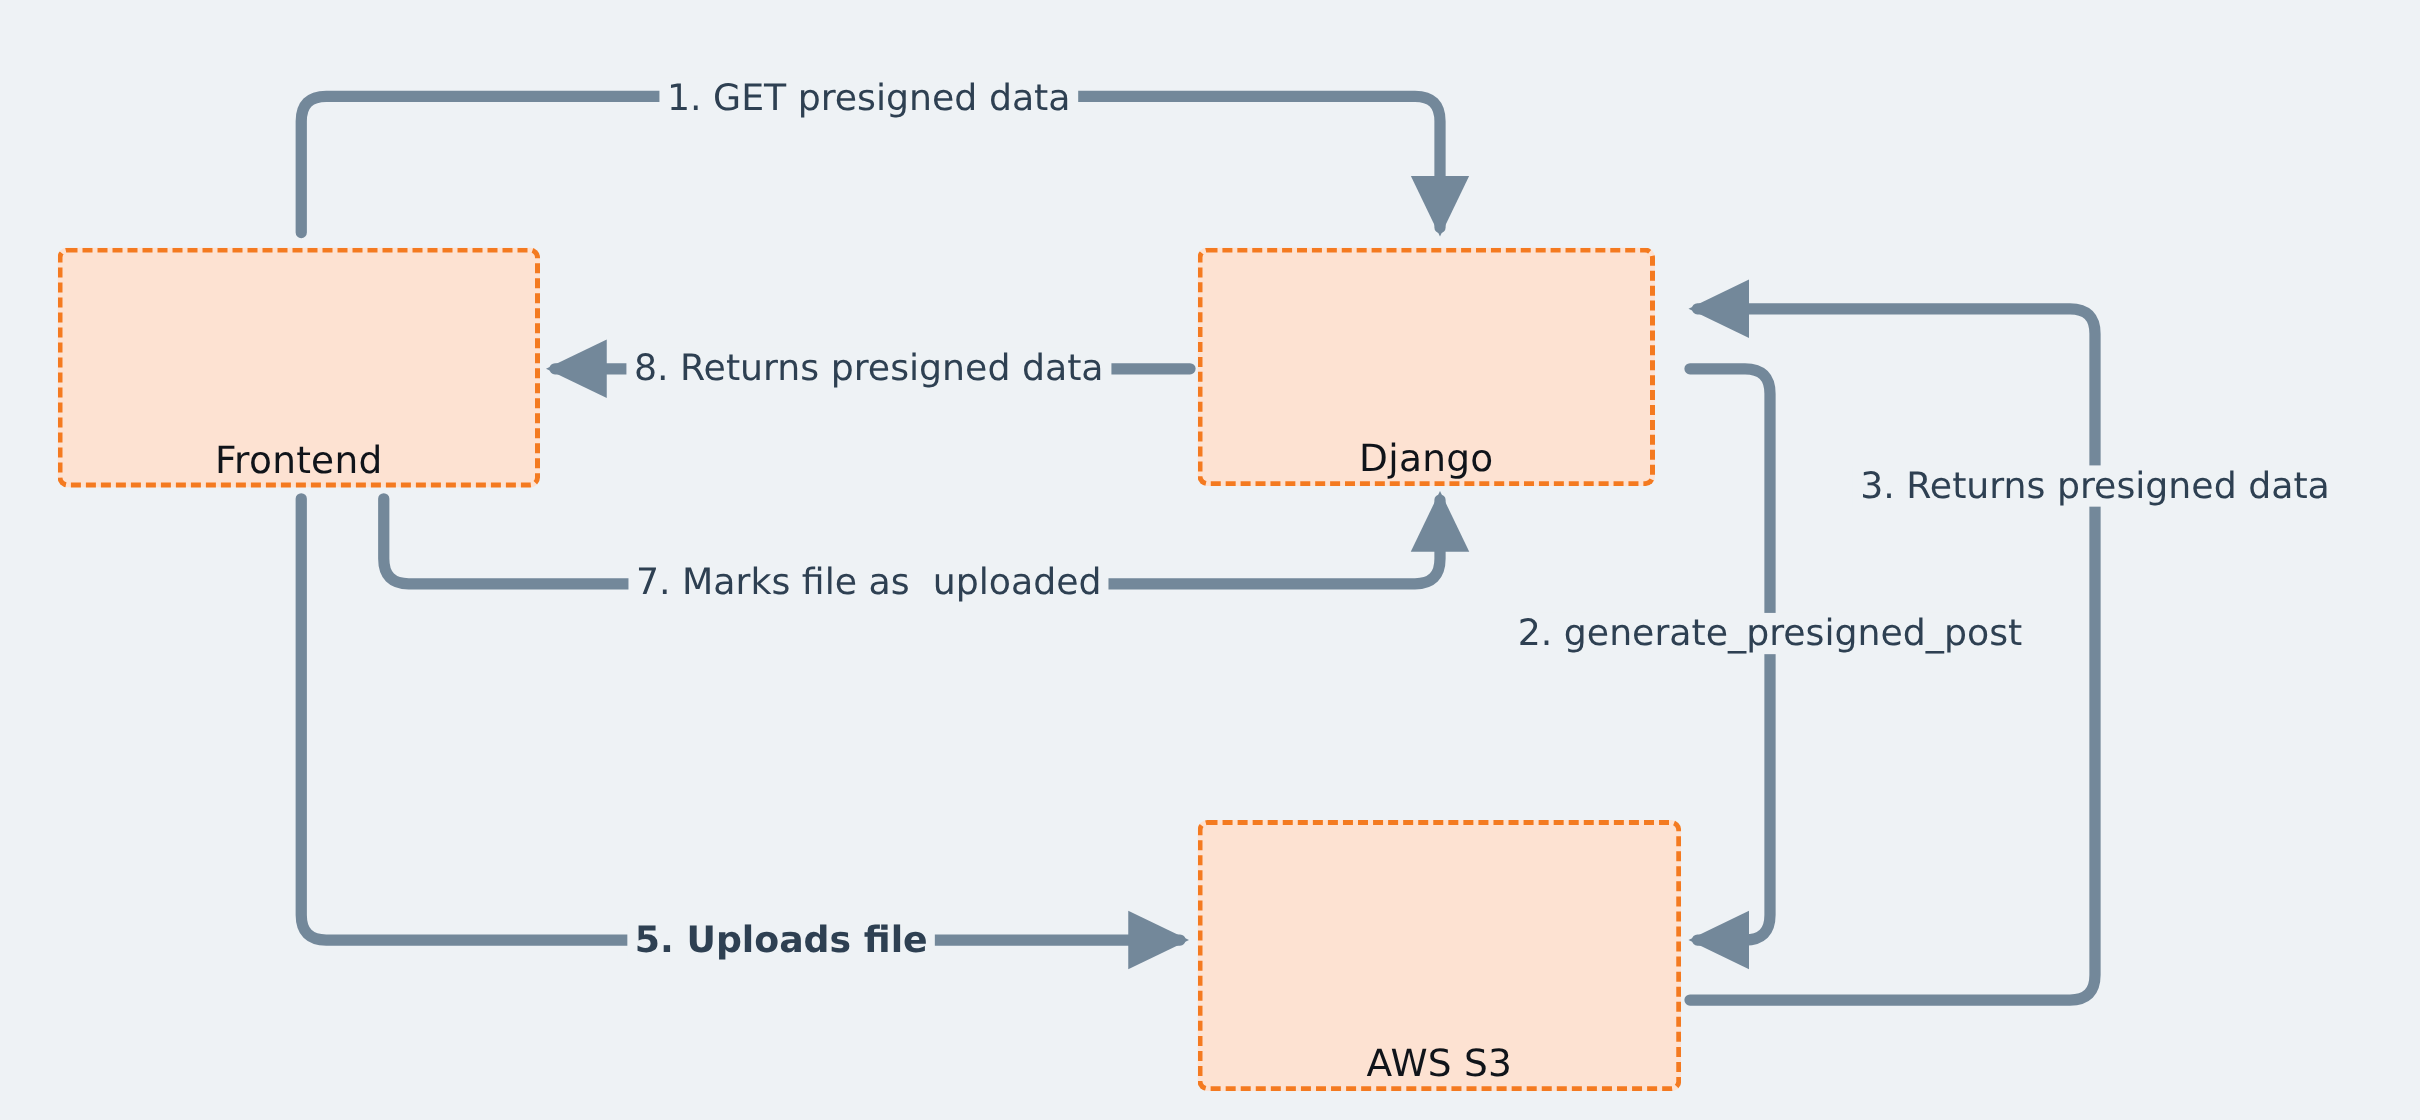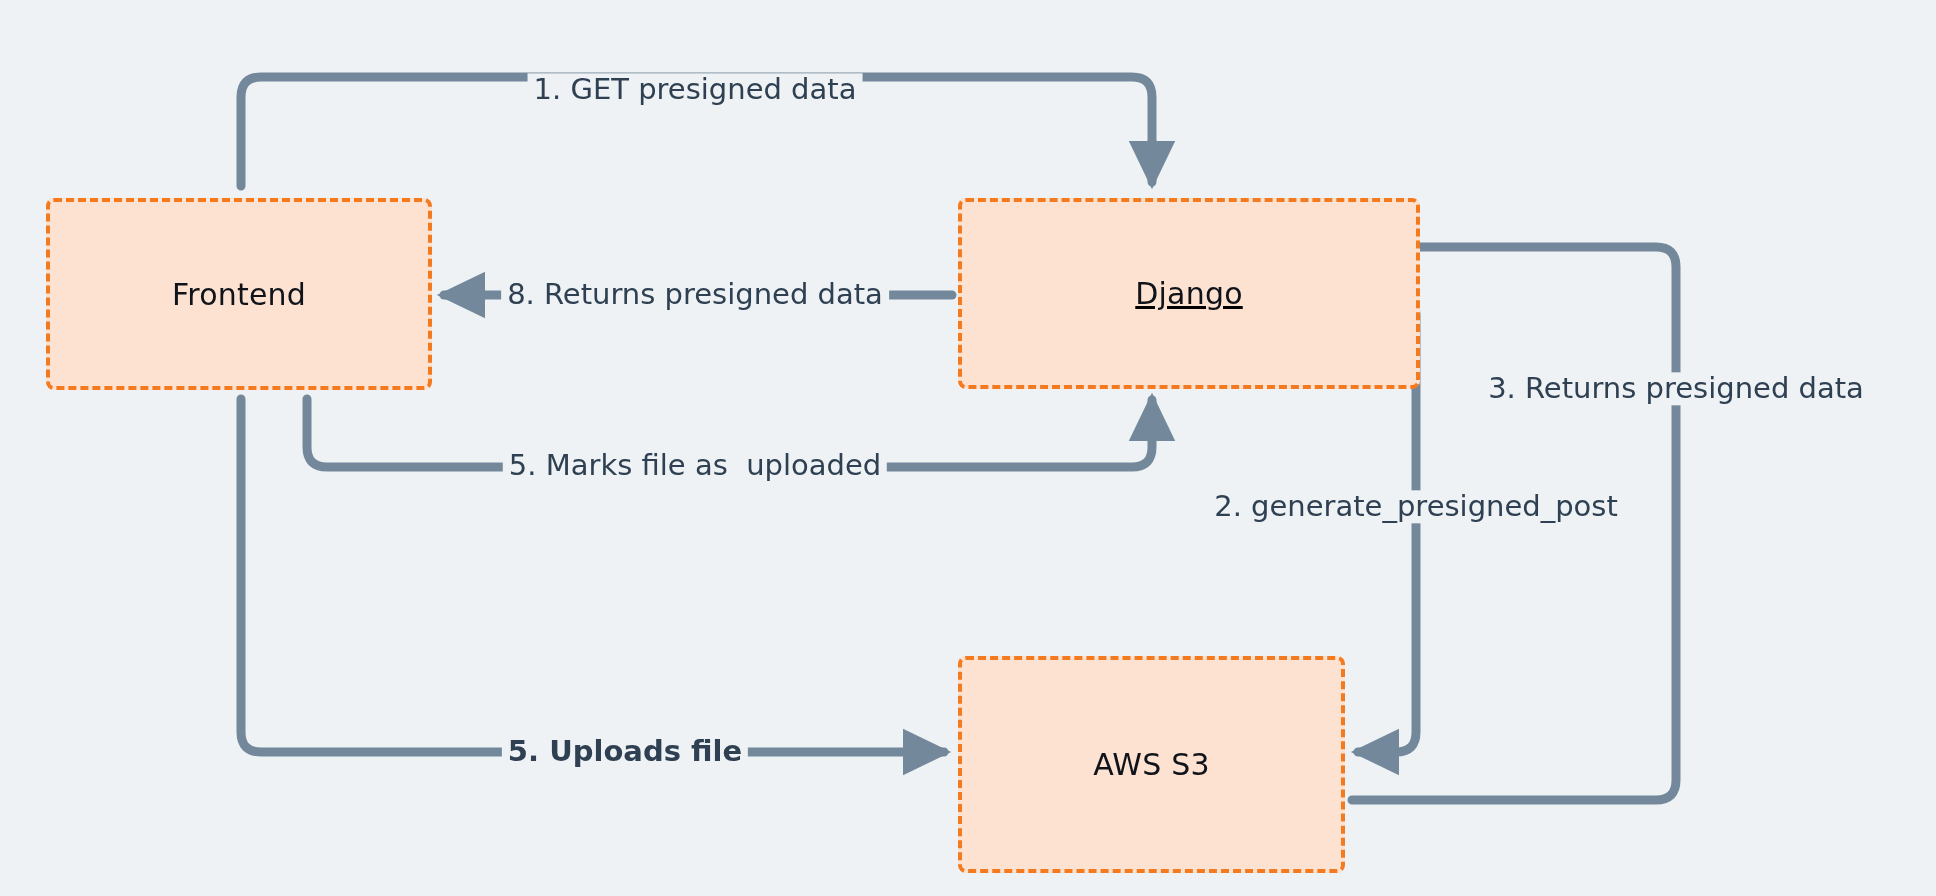--- a/index.html
+++ b/index.html
@@ -25,21 +25,21 @@
     height: 896px;
     pointer-events: none;
   }
   .node {
     position: absolute;
     box-sizing: border-box;
     background: #fde2d2;
     border: 4px dashed #f47a20;
     border-radius: 8px;
     display: flex;
-    align-items: center;
+    align-items: flex-end;
     justify-content: center;
     z-index: 3;
   }
   .node-label {
     font-size: 30px;
     color: #10141a;
     font-family: "DejaVu Sans", "Liberation Sans", sans-serif;
     letter-spacing: 0.2px;
     white-space: pre;
   }
@@ -51,25 +51,25 @@
     font-family: "DejaVu Sans", "Liberation Sans", sans-serif;
     background: #eef2f5;
     white-space: pre;
     line-height: 1.15;
     padding: 0 6px;
     transform: translate(-50%, -50%);
     text-align: center;
   }
   
   #node-frontend { left: 46px;  top: 198px; width: 386px; height: 192px; }
-  #node-django   { left: 958px; top: 198px; width: 462px; height: 191px; text-decoration: underline; }
+  #node-django   { left: 958px; top: 198px; width: 366px; height: 191px; }
   #node-s3       { left: 958px; top: 656px; width: 387px; height: 217px; }
 
   
-  #label-1 { left: 695px;  top: 90px;  }
+  #label-1 { left: 695px;  top: 79px;  }
   #label-4 { left: 695px;  top: 295px; }
   #label-6 { left: 695px;  top: 466px; }
   #label-5 { left: 625px;  top: 752px; font-weight: bold; }
   #label-2 { left: 1416px; top: 507px; }
   #label-3 { left: 1676px; top: 345px; margin-top: 44px; }
 </style>
 </head>
 <body>
 
 <div id="stage">
@@ -112,15 +112,15 @@
   <div class="edge-label" id="label-1">1. GET presigned data</div>
 
   <div class="edge-label" id="label-2">2. generate_presigned_post</div>
 
   <div class="edge-label" id="label-3">3. Returns presigned data</div>
 
   <div class="edge-label" id="label-4">8. Returns presigned data</div>
 
   <div class="edge-label" id="label-5">5. Uploads file</div>
 
-  <div class="edge-label" id="label-6">5. Marks file as  uploaded</div>
+  <div class="edge-label" id="label-6">7. Marks file as  uploaded</div>
 
 </div>
 
 </body></html>

